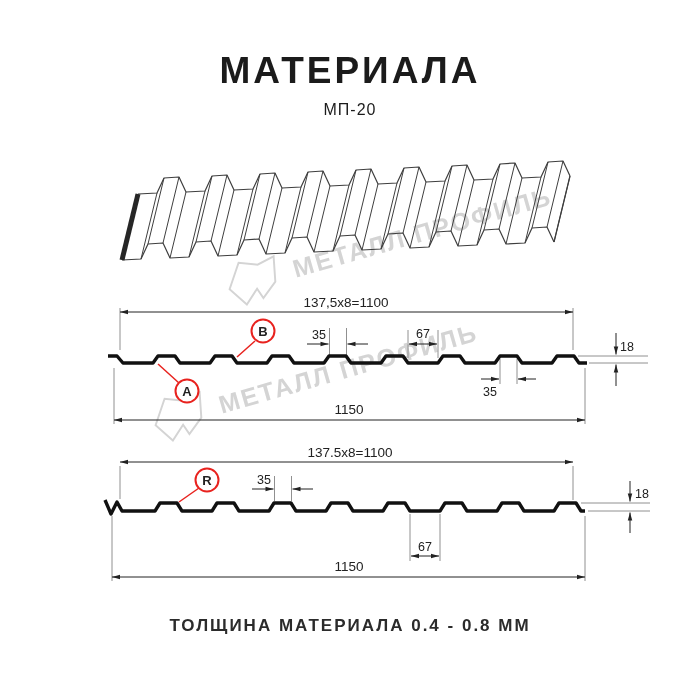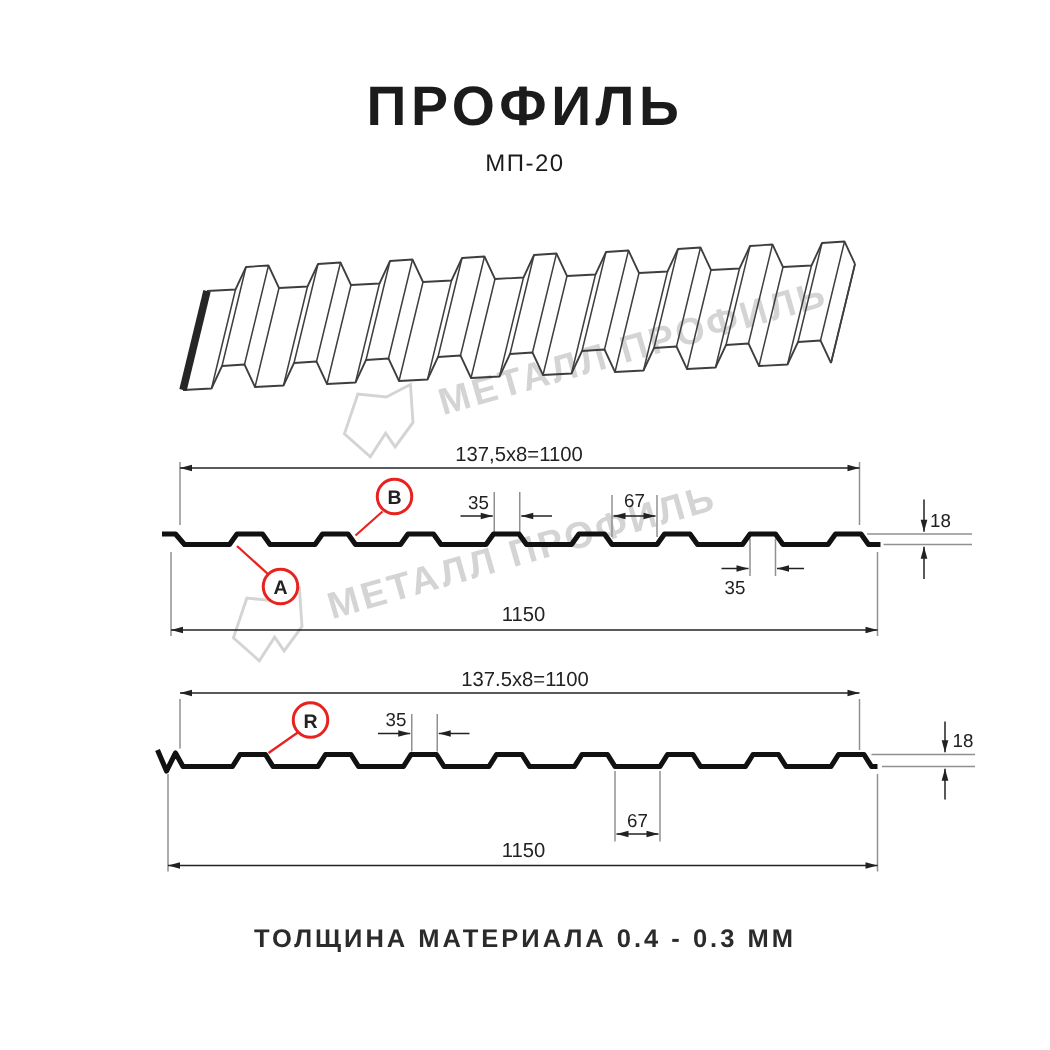--- a/index.html
+++ b/index.html
@@ -17,21 +17,21 @@
   .layer{position:absolute;left:0;top:0;}
   .footer{position:absolute;top:616px;left:0;width:100%;text-align:center;
          font-size:17px;font-weight:600;letter-spacing:2px;color:#2b2b2b;}
   svg text{font-family:"Liberation Sans",sans-serif;fill:#222;}
 </style>
 </head>
 <body>
 
 <div class="page">
 
-  <h1 class="title">ПРОФИЛЬ</h1>
+  <h1 class="title">МАТЕРИАЛА</h1>
   <div class="subtitle">МП-20</div>
 
   <div class="watermark" id="wm1">
     <svg width="62" height="54" viewBox="0 0 70 60">
       <path d="M6,32 L24,6 L44,14 L64,10 L58,38 L40,52 L36,40 L20,54 Z" fill="none" stroke="#d4d4d4" stroke-width="2.2" stroke-linejoin="miter"></path>
     </svg>
     <span>МЕТАЛЛ ПРОФИЛЬ</span>
   </div>
 
   <div class="watermark" id="wm2">
@@ -147,14 +147,14 @@
       <text x="349" y="571" text-anchor="middle" font-size="13.5">1150</text>
 
       <g>
         <line x1="179" y1="502" x2="199" y2="488" stroke="#e8221e" stroke-width="1.5"></line>
         <circle cx="207" cy="480" r="11.5" fill="#fff" stroke="#e8221e" stroke-width="2"></circle>
         <text x="207" y="485" text-anchor="middle" font-size="13" font-weight="bold" fill="#e8221e">R</text>
       </g>
     </g>
   </svg>
 
-  <div class="footer">ТОЛЩИНА МАТЕРИАЛА 0.4 - 0.3 ММ</div>
+  <div class="footer">ТОЛЩИНА МАТЕРИАЛА 0.4 - 0.8 ММ</div>
 </div>
 
 </body></html>

